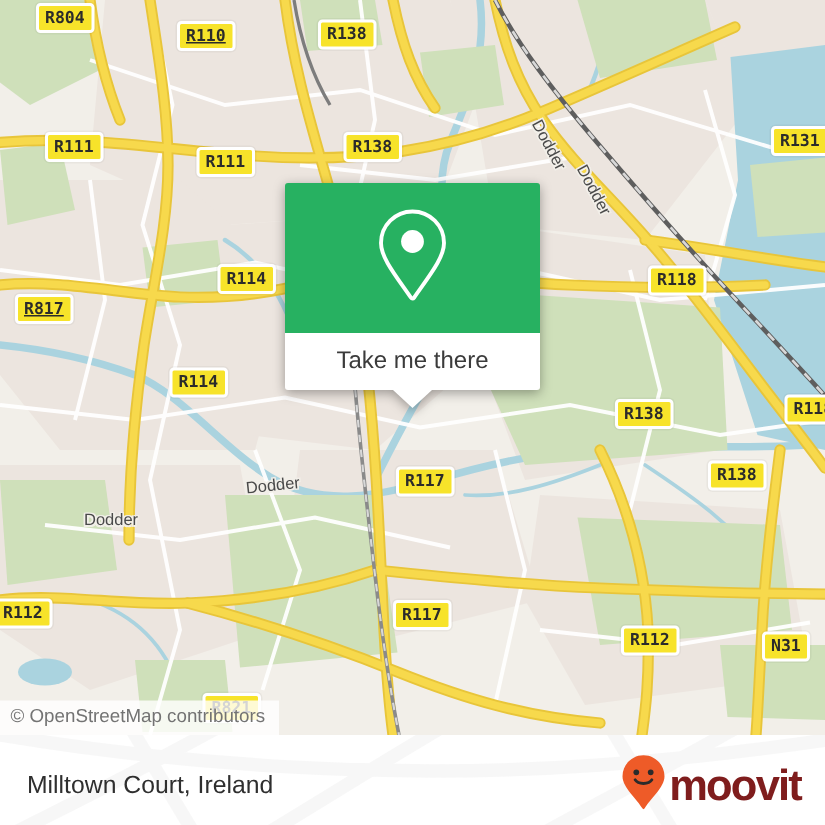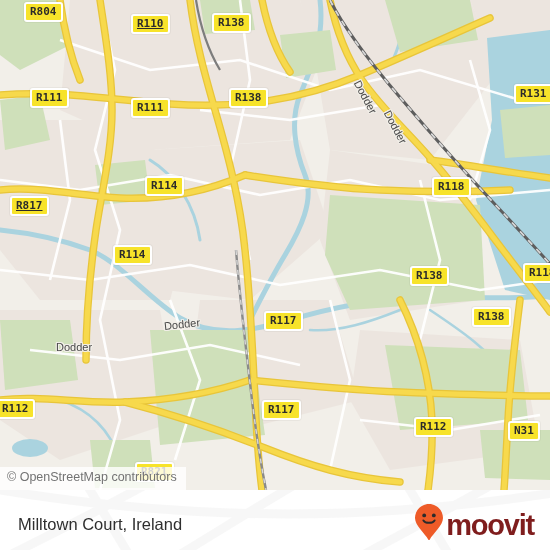--- a/index.html
+++ b/index.html
@@ -222,21 +222,21 @@
           <path d="M236,250 C240,300 246,350 252,400 C257,440 262,470 266,490"></path>
         </g>
 
         <g stroke="#7d7d7d" fill="none" stroke-width="2.2">
           <path d="M196,0 C200,25 208,50 220,70"></path>
         </g>
       </g>
     </svg>
 
     <div class="shield" style="left:24px;top:2px;">R804</div>
-    <div class="shield" style="left:131px;top:14px;text-decoration:underline;">R110</div>
+    <div class="shield" style="left:118px;top:14px;text-decoration:underline;">R110</div>
     <div class="shield" style="left:212px;top:13px;">R138</div>
     <div class="shield" style="left:30px;top:88px;">R111</div>
     <div class="shield" style="left:131px;top:98px;">R111</div>
     <div class="shield" style="left:229px;top:88px;">R138</div>
     <div class="shield" style="left:473px;top:84px;margin-left:41px;">R131</div>
     <div class="shield" style="left:145px;top:176px;">R114</div>
     <div class="shield" style="left:10px;top:196px;text-decoration:underline;">R817</div>
     <div class="shield" style="left:113px;top:245px;">R114</div>
     <div class="shield" style="left:432px;top:177px;">R118</div>
     <div class="shield" style="left:410px;top:266px;">R138</div>
@@ -250,20 +250,34 @@
     <div class="shield" style="left:116px;top:462px;margin-left:19px;">R821</div>
 
     <div class="river-label" style="left:357px;top:75px;transform:rotate(62deg);transform-origin:left center;">Dodder</div>
     <div class="river-label" style="left:387px;top:105px;transform:rotate(62deg);transform-origin:left center;">Dodder</div>
     <div class="river-label" style="left:164px;top:320px;transform:rotate(-6deg);transform-origin:left center;">Dodder</div>
     <div class="river-label" style="left:56px;top:341px;">Dodder</div>
 
     <div class="attrib">© OpenStreetMap contributors</div>
   </div>
 
+  <div class="popup">
+    <div class="popup-top">
+      <span>
+        <svg width="54" height="68" viewBox="0 0 54 68" aria-hidden="true">
+          <path d="M27 5 C15.4 5 6 14.4 6 26 C6 36 16 48 26 62.5 C26.5 63.2 27.5 63.2 28 62.5 C38 48 48 36 48 26 C48 14.4 38.6 5 27 5 Z" fill="none" stroke="#ffffff" stroke-width="2.6"></path>
+          <circle cx="27" cy="25" r="7.6" fill="#ffffff"></circle>
+        </svg>
+      </span>
+    </div>
+    <div class="popup-bottom">
+      <span>Take me there</span>
+    </div>
+    <div class="popup-tail"></div>
+  </div>
 
   <div class="footer">
     <svg class="footer-watermark" width="550" height="140" viewBox="0 0 550 140">
       <g stroke="#7a7a7a" fill="none" stroke-width="9">
         <path d="M-20,120 C60,80 120,50 190,10"></path>
         <path d="M120,140 C190,100 250,60 320,20"></path>
         <path d="M300,140 C370,100 430,70 500,30"></path>
         <path d="M0,40 C120,60 260,70 400,60 C470,55 520,48 560,42"></path>
         <path d="M60,-10 C90,40 120,90 150,140"></path>
         <path d="M380,-10 C410,40 440,90 470,140"></path>

